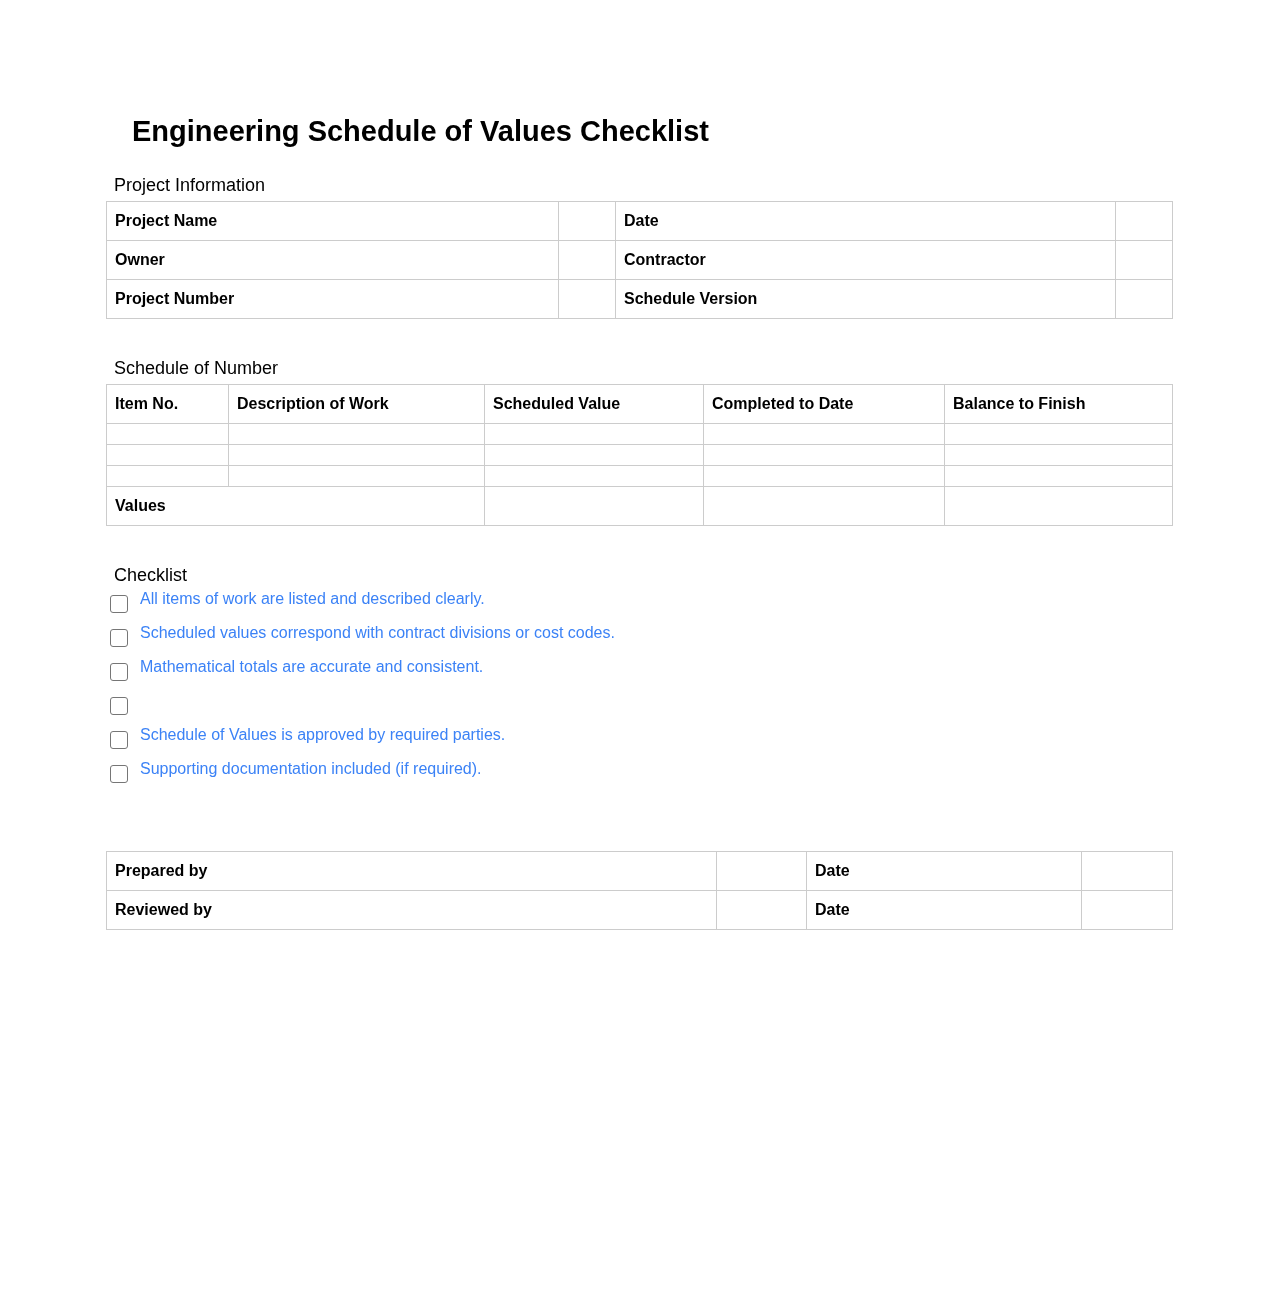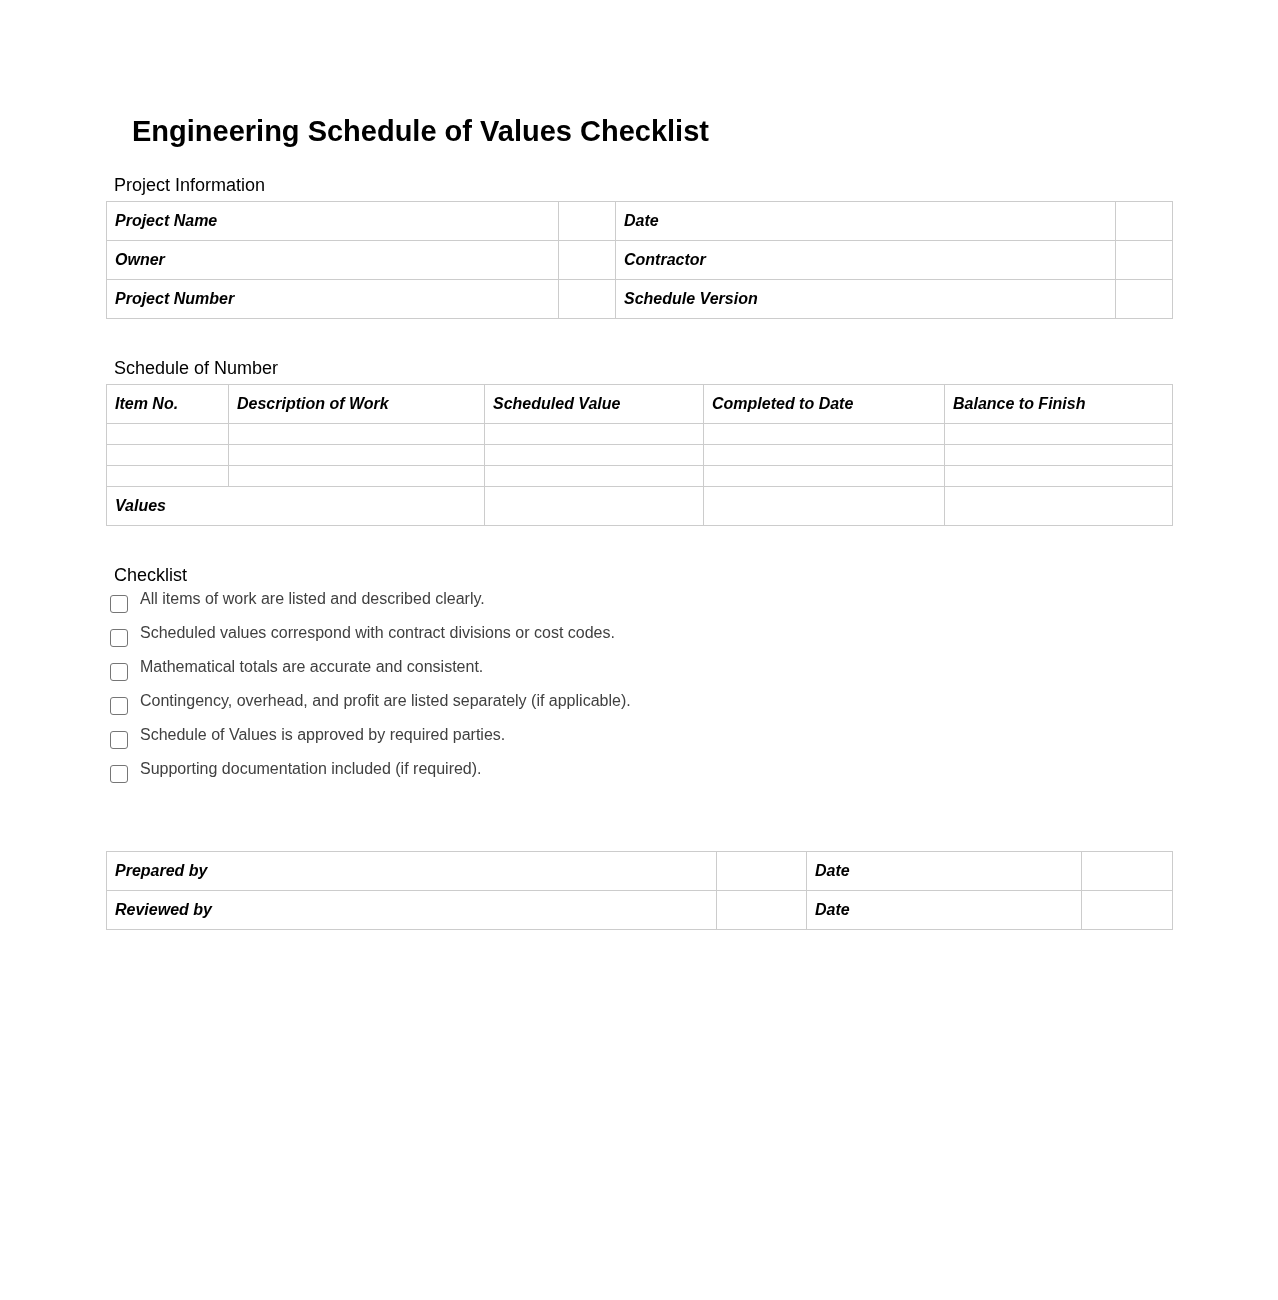--- a/index.html
+++ b/index.html
@@ -48,21 +48,21 @@
     }
     table.grid td, table.grid th {
       border: 1px solid #cccccc;
       padding: 0 8px;
       font-size: 16px;
       text-align: left;
       vertical-align: middle;
       box-sizing: border-box;
     }
     .bold { font-weight: bold; }
-    .row-tall td, .row-tall th { height: 39px; font-style: italic; }
+    .row-tall td, .row-tall th { height: 39px; }
     .row-short td { height: 21px; }
 
     .checklist {
       position: absolute;
       left: 0;
       top: 589px;
       margin: 0;
       padding: 0;
       list-style: none;
     }
@@ -78,21 +78,21 @@
       border-radius: 3px;
       margin: 6px 12px 0 4px;
       background: #ffffff;
       flex: 0 0 auto;
       cursor: pointer;
     }
     .check-label {
       font-size: 16px;
       line-height: 20px;
       white-space: nowrap;
-      color: #404040;
+      color: #3b82f6;
       text-align: center;
     }
   </style>
 </head>
 <body>
 
 <div class="page">
 
   <h1 class="title">Engineering Schedule of Values Checklist</h1>
 
@@ -185,21 +185,20 @@
     <li class="check-item">
       <span class="checkbox"></span>
       <span class="check-label">Scheduled values correspond with contract divisions or cost codes.</span>
     </li>
     <li class="check-item">
       <span class="checkbox"></span>
       <span class="check-label">Mathematical totals are accurate and consistent.</span>
     </li>
     <li class="check-item">
       <span class="checkbox"></span>
-      <span class="check-label">Contingency, overhead, and profit are listed separately (if applicable).</span>
     </li>
     <li class="check-item">
       <span class="checkbox"></span>
       <span class="check-label">Schedule of Values is approved by required parties.</span>
     </li>
     <li class="check-item">
       <span class="checkbox"></span>
       <span class="check-label">Supporting documentation included (if required).</span>
     </li>
   </ul>

